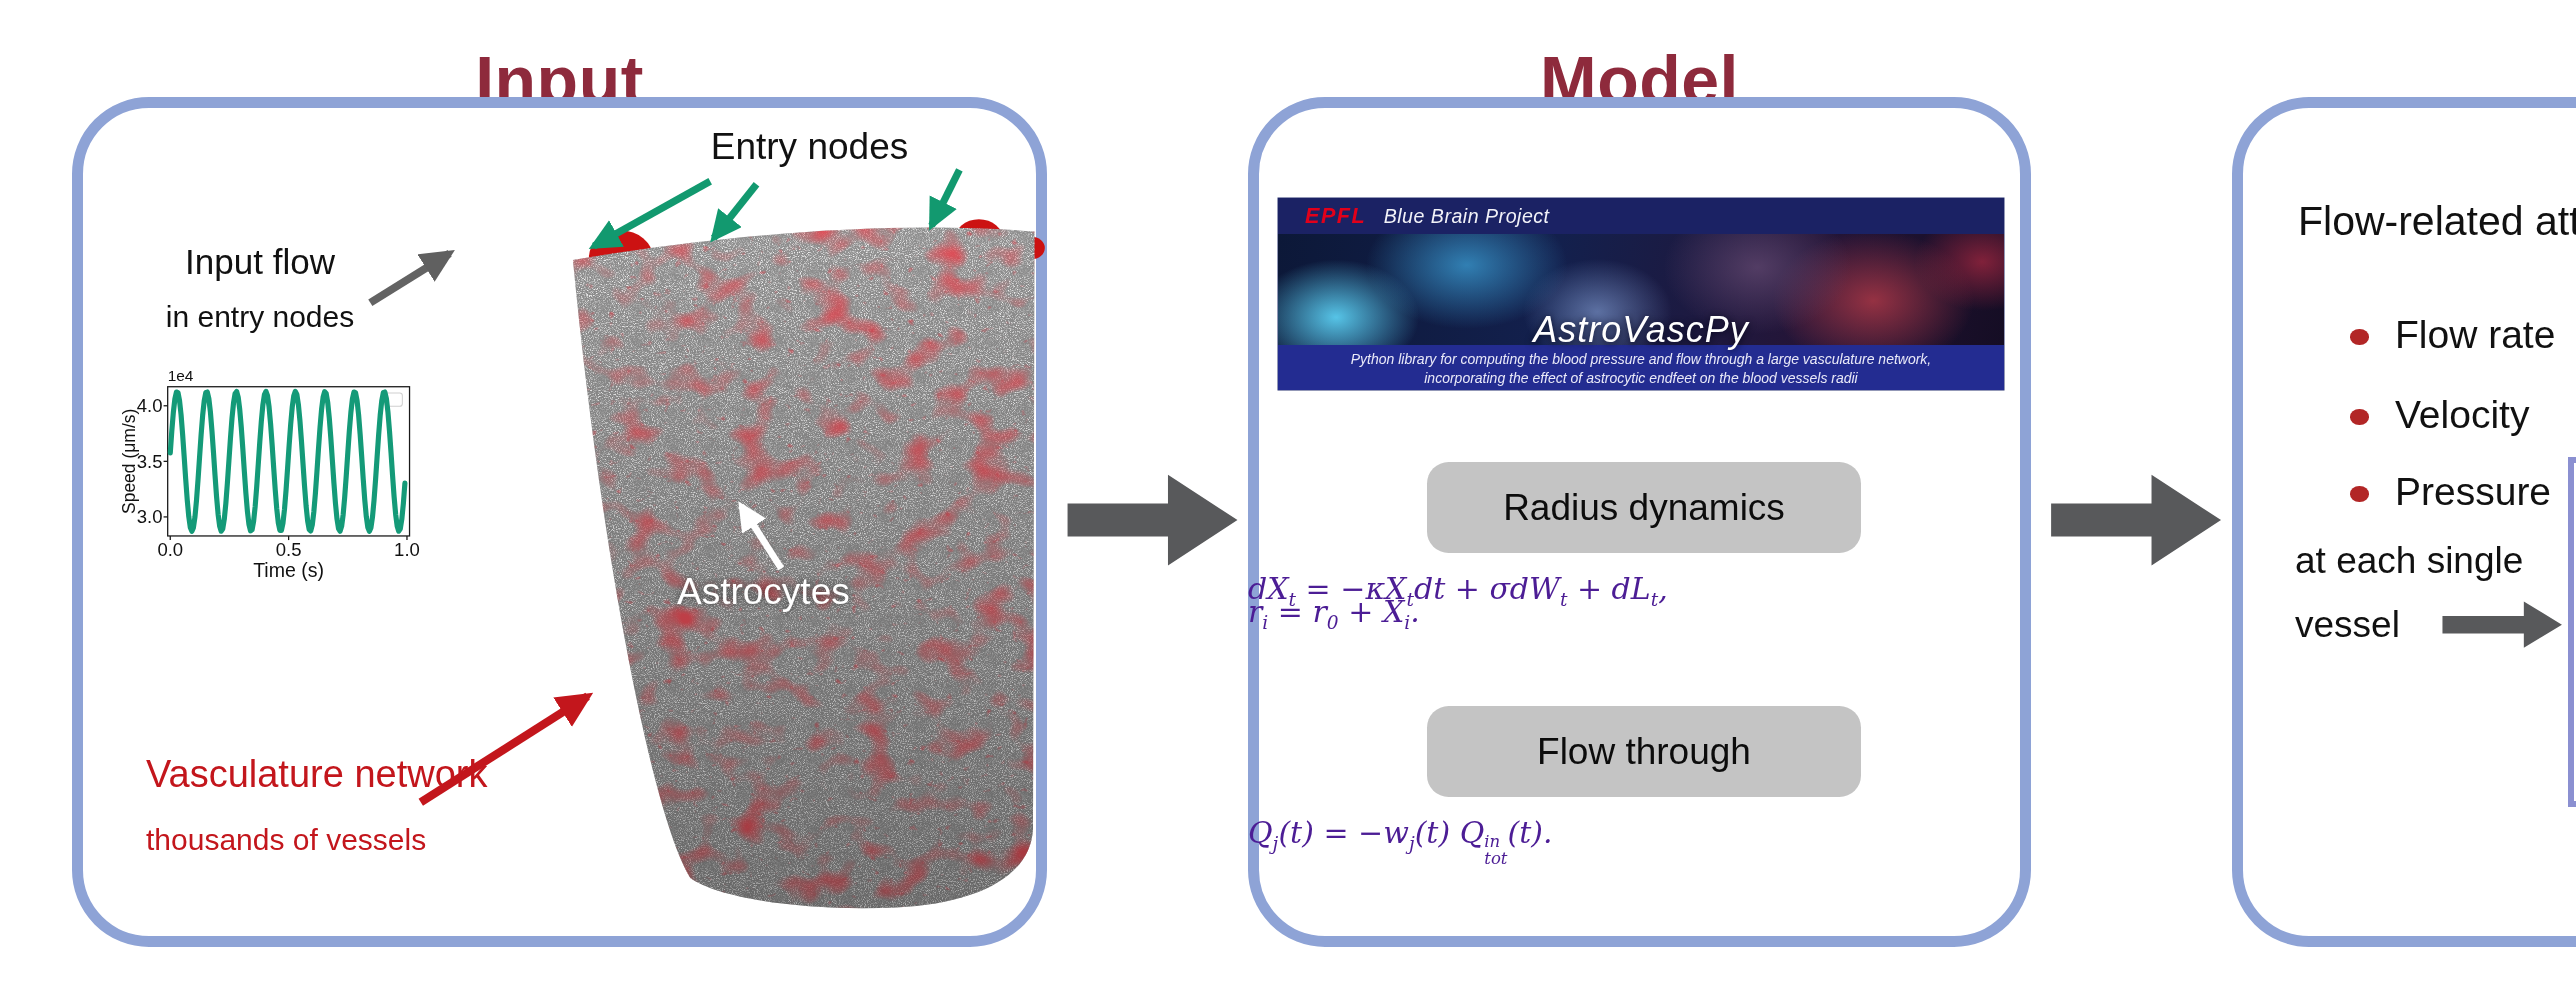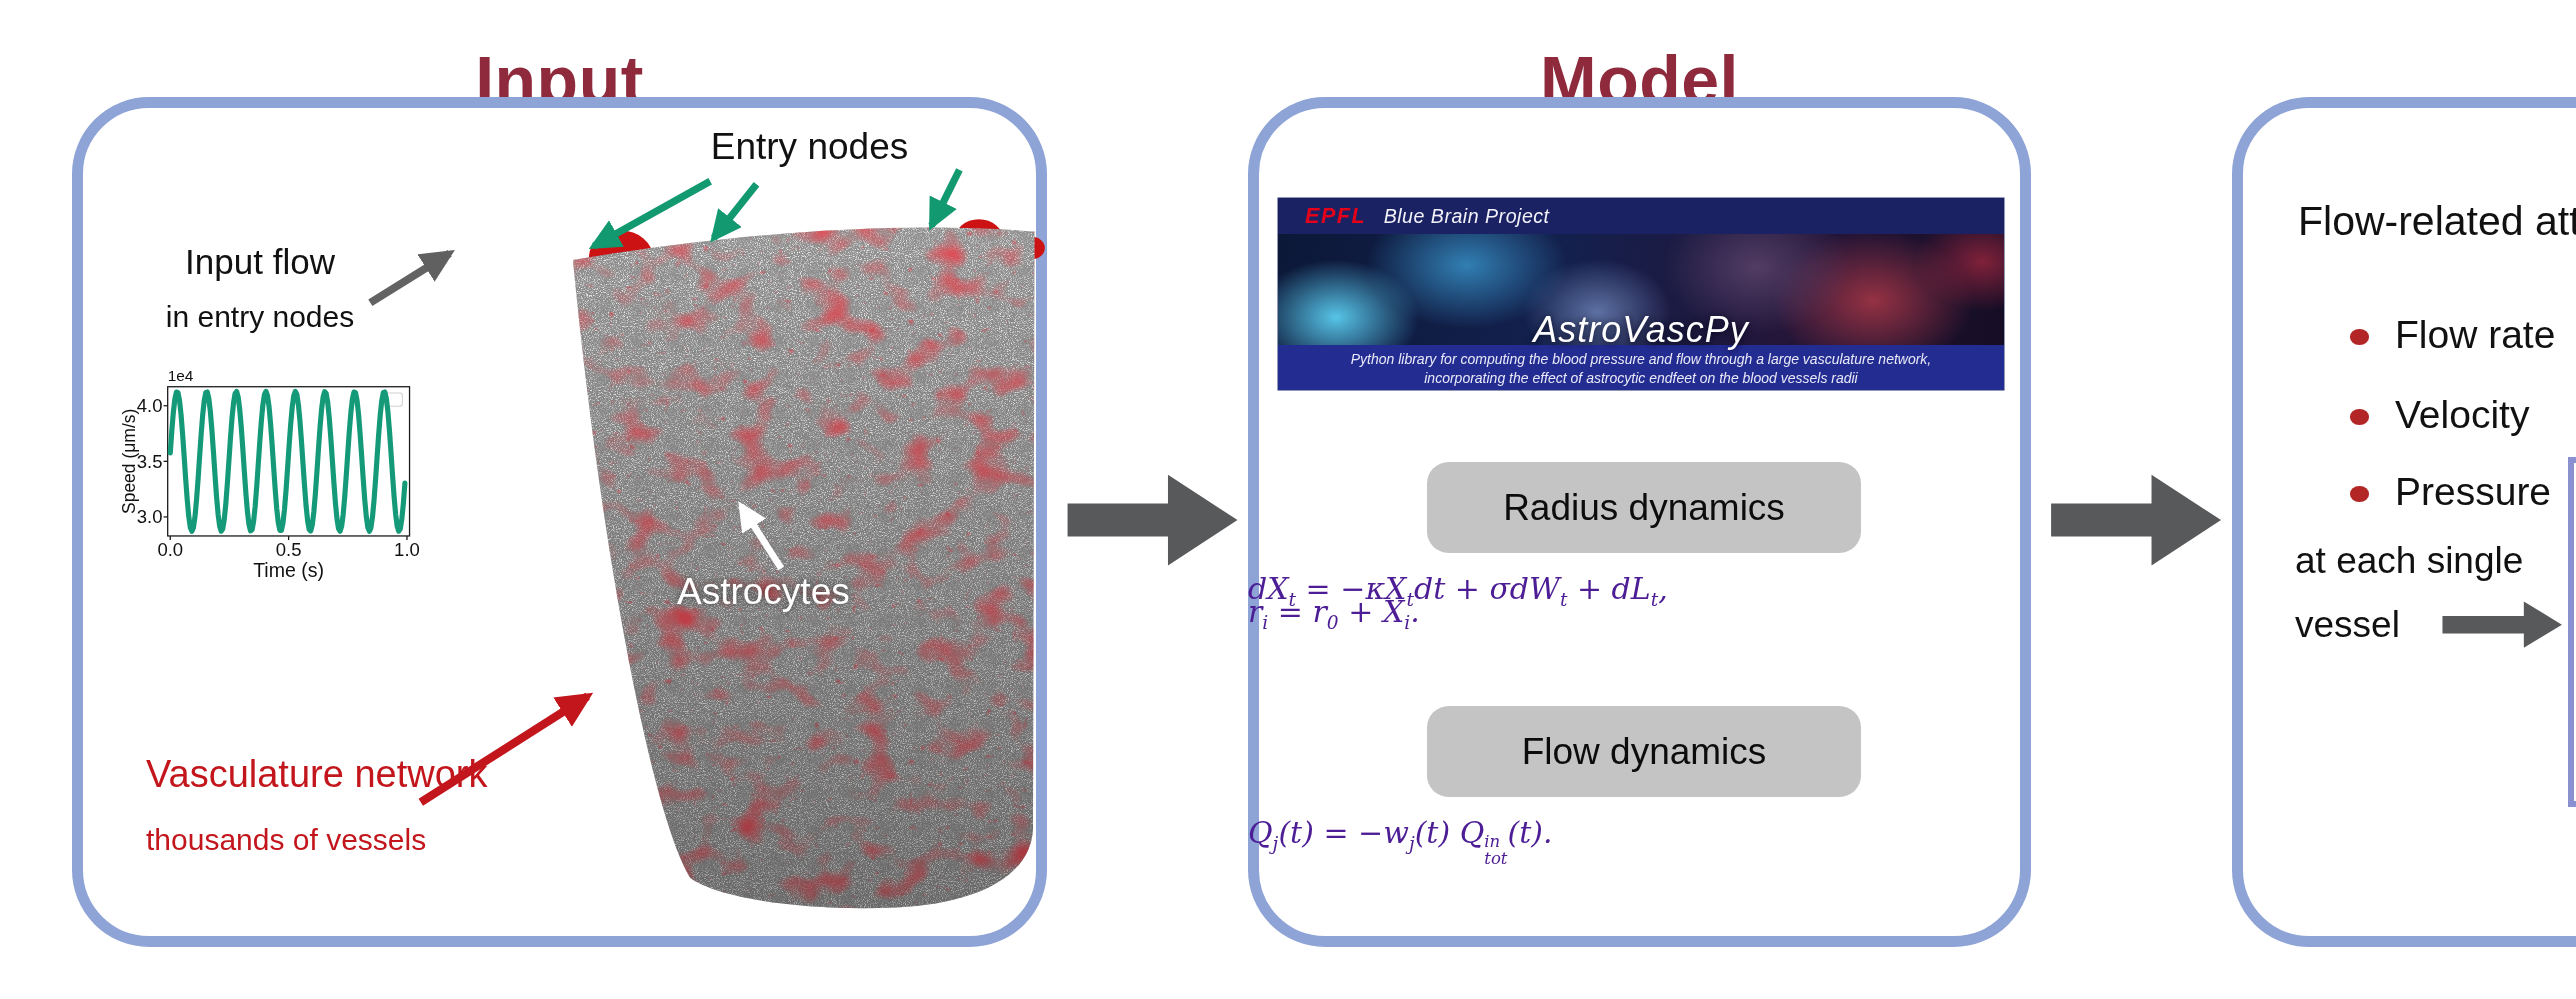--- a/index.html
+++ b/index.html
@@ -149,21 +149,21 @@
     </div>
   </div>
 
   <div class="graybox" style="left:1427px;top:462px;">Radius dynamics</div>
   <div class="eq" style="top:571px;">
     <span>dX</span><sub>t</sub><span> = −κX</span><sub>t</sub><span>dt + σdW</span><sub>t</sub><span> + dL</span><sub>t</sub><span>,</span>
   </div>
   <div class="eq" style="top:594px;">
     <span>r</span><sub>i</sub><span> = r</span><sub>0</sub><span> + X</span><sub>i</sub><span>.</span>
   </div>
-  <div class="graybox" style="left:1427px;top:706px;">Flow dynamics</div>
+  <div class="graybox" style="left:1427px;top:706px;">Flow through</div>
   <div class="eq" style="top:815px;">
     <span>Q</span><sub>j</sub><span>(t) = −w</span><sub>j</sub><span>(t) Q</span><span class="supsub">
         <span>in</span>
         <span>tot</span>
       </span><span>(t).</span>
   </div>
 
   <div class="abs blacktext" style="left:2298px;top:198px;font-size:41px;z-index:6;">Flow-related attributes</div>
 
   <div class="bullet-dot" style="left:2350px;top:329px;"></div>

